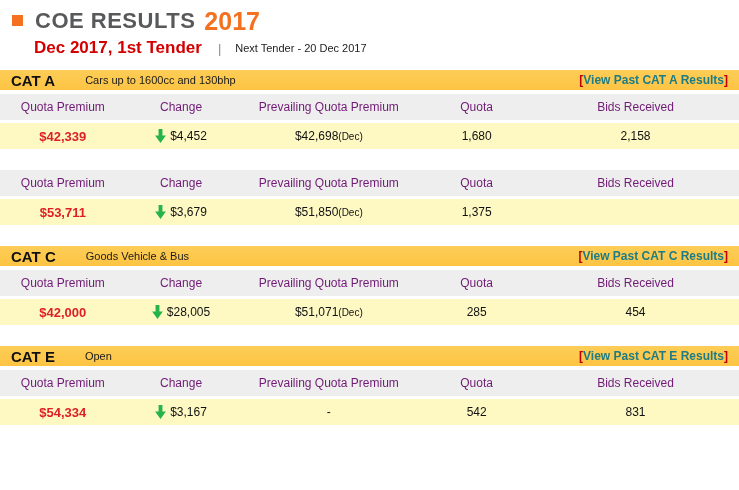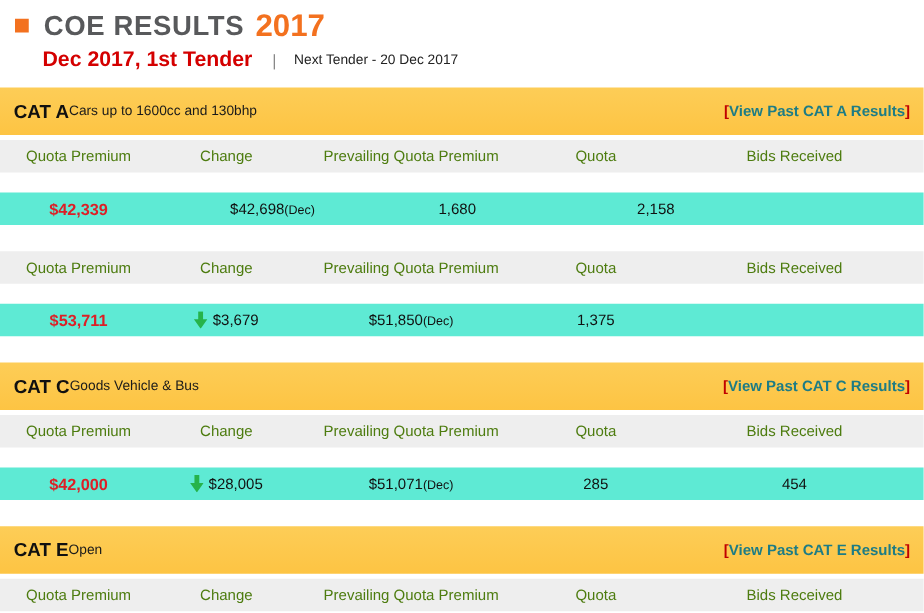--- a/index.html
+++ b/index.html
@@ -22,34 +22,34 @@
   .subtitle-line { margin:2px 0 0 22px; height:20px; display:flex; align-items:center; }
   .tender { font-size:17px; font-weight:bold; color:#D40000; }
   .sep    { font-size:13px; color:#888; margin:0 14px 0 16px; }
   .next   { font-size:11px; color:#222; }
 
   
   .blocks { margin-top:12px; }
   .cat-block { margin-bottom:21px; }
 
   .cat-bar {
-    height:38px;
+    height:20px;
     background:linear-gradient(#FDCD57, #FDC443);
     display:flex; align-items:center;
     padding:0 11px;
   }
   .cat-name { font-size:15px; font-weight:bold; color:#101010; flex:0 0 auto; }
-  .cat-desc { font-size:11px; color:#1a1a1a; flex:0 0 auto; }
+  .cat-desc { font-size:11px; color:#1a1a1a; margin-left:30px; flex:0 0 auto; }
   .cat-link { margin-left:auto; font-size:12px; text-decoration:none; white-space:nowrap;font-weight:bold; }
   .cat-link .bracket   { color:#C00000; }
   .cat-link .link-text { color:#1D7C85; }
 
   .row { display:flex; align-items:center; width:100%; }
-  .head-row { background:#EEEEEE; height:26px; margin-top:4px; font-size:12px; color:#4d7c0f;justify-content:flex-end; }
-  .data-row { background:#5eead4; height:26px; margin-top:16px; font-size:12px; color:#111; }
+  .head-row { background:#EEEEEE; height:26px; margin-top:4px; font-size:12px; color:#701a75; }
+  .data-row { background:#fef9c3; height:26px; margin-top:3px; font-size:12px; color:#111; }
 
   .cell { text-align:center; overflow:hidden; }
   .c1 { width:17%; } .c2 { width:15%; } .c3 { width:25%; }
   .c4 { width:15%; } .c5 { width:28%; }
 
   .premium { color:#DD1F26; font-weight:bold; font-size:13px; }
 
   .change-wrap { display:flex; align-items:center; justify-content:center; }
   .arrow { width:11px; height:14px; margin-right:4px; flex:0 0 auto; }
   .arrow path { fill:#26B34B; }
@@ -83,20 +83,28 @@
     <div class="row head-row">
       <div class="cell c1">Quota Premium</div>
       <div class="cell c2">Change</div>
       <div class="cell c3">Prevailing Quota Premium</div>
       <div class="cell c4">Quota</div>
       <div class="cell c5">Bids Received</div>
     </div>
 
     <div class="row data-row">
       <div class="cell c1 premium">$42,339</div>
+      <div class="cell c2">
+        <span class="change-wrap">
+          <svg class="arrow" viewBox="0 0 10 13" aria-hidden="true">
+              <path d="M3.2 0 H6.8 V6 H10 L5 13 L0 6 H3.2 Z"></path>
+            </svg>
+          <span>$4,452</span>
+        </span>
+      </div>
       <div class="cell c3"><span>$42,698</span><span class="small">(Dec)</span></div>
       <div class="cell c4">1,680</div>
       <div class="cell c5">2,158</div>
     </div>
   </section>
 
   <section class="cat-block">
 
     <div class="row head-row">
       <div class="cell c1">Quota Premium</div>

